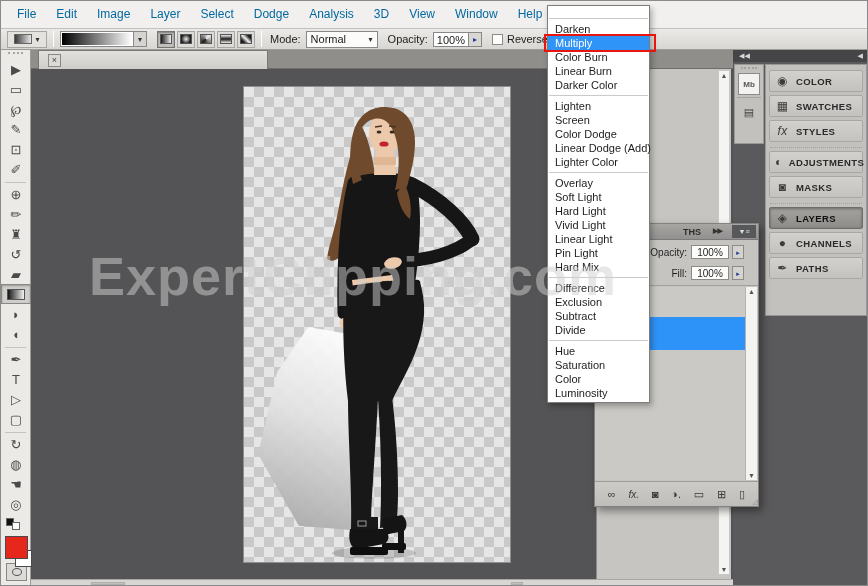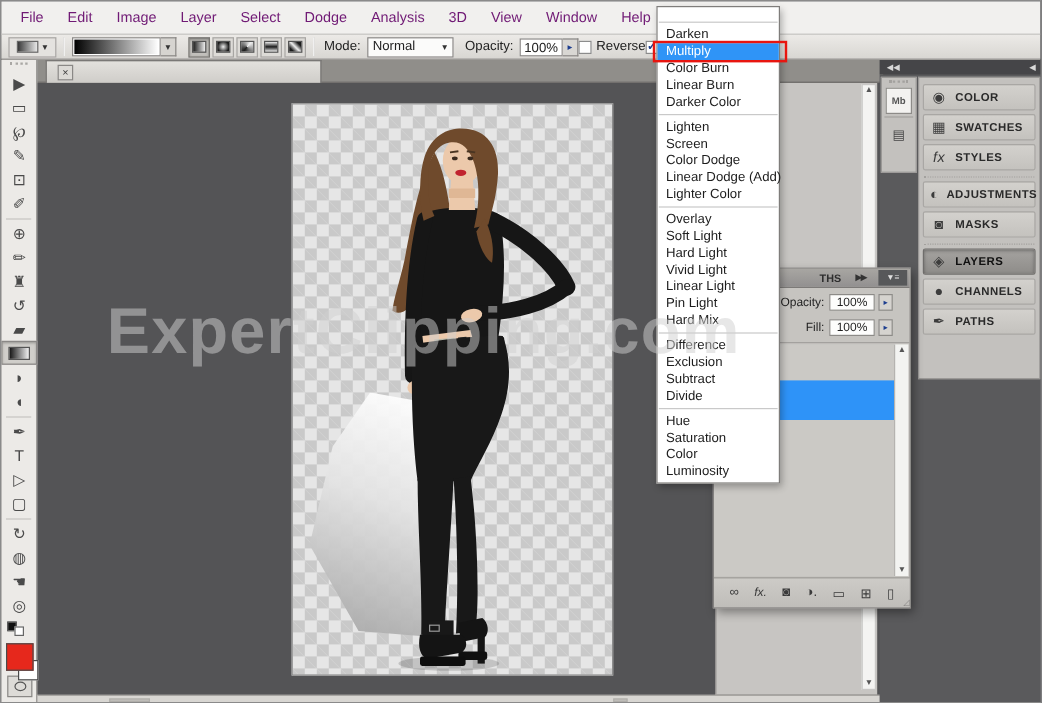--- a/index.html
+++ b/index.html
@@ -1,21 +1,21 @@
 <!DOCTYPE html>
 <html><head>
 <meta charset="utf-8">
 <style>
   html,body{margin:0;padding:0;background:#9a9a9a;font-family:"Liberation Sans",sans-serif;}
   *{box-sizing:border-box;}
   #app{position:relative;width:868px;height:586px;background:#545456;border:1px solid #8a8a8a;overflow:hidden;}
 
   
   .menubar{position:absolute;left:0;top:0;width:100%;height:28px;background:#f1f0ee;border-bottom:1px solid #c2c1bf;display:flex;align-items:center;padding-left:6px;z-index:8;}
-  .menu-item{padding:0 10px;font-size:12px;color:#701a75;line-height:27px;cursor:default;}
+  .menu-item{padding:0 10px;font-size:12px;color:#0369a1;line-height:27px;cursor:default;}
 
   
   .optionsbar{position:absolute;left:0;top:28px;width:100%;height:21px;background:linear-gradient(#eceae7,#d8d6d2);border-bottom:1px solid #9e9c99;display:flex;align-items:center;font-size:11px;color:#222;z-index:8;}
   .ob-sep{width:1px;height:16px;background:#aaa8a5;border-right:1px solid #fff;margin:0 6px;}
   .toolpreset{margin-left:6px;width:40px;height:17px;background:#e4e2df;border:1px solid #a8a6a3;display:flex;align-items:center;justify-content:center;gap:3px;}
   .toolpreset .mini{width:18px;height:10px;border:1px solid #666;background:linear-gradient(to right,#3a3a3a,#e8e8e8);}
   .arrow-glyph{font-size:8px;color:#333;}
   .gradpreview{width:74px;height:16px;border:1px solid #8a8886;background:#fff;padding:1px;}
   .gradpreview .fill{width:100%;height:100%;background:linear-gradient(to right,#000,#fff);}
   .gradarrow{width:13px;height:16px;background:#d6d4d0;border:1px solid #8a8886;border-left:none;display:flex;align-items:center;justify-content:center;}
@@ -24,21 +24,21 @@
   .gtype.pressed{background:#c2c0bc;border-color:#767471;box-shadow:inset 0 1px 2px rgba(0,0,0,.35);}
   .g-lin{background:linear-gradient(to right,#1c1c1c,#efefef);}
   .g-rad{background:radial-gradient(circle,#efefef 0%,#1c1c1c 75%);}
   .g-ang{background:conic-gradient(from 220deg,#1c1c1c,#efefef,#1c1c1c);}
   .g-ref{background:linear-gradient(#efefef,#1c1c1c 50%,#efefef);}
   .g-dia{background:linear-gradient(45deg,#1c1c1c 20%,#efefef 50%,#1c1c1c 80%);}
   .ob-label{margin:0 5px 0 2px;}
   .select{width:72px;height:17px;background:#fbfbfa;border:1px solid #8a8886;display:flex;align-items:center;justify-content:space-between;padding:0 4px;}
   .numfield{width:36px;height:15px;background:#fff;border:1px solid #8a8886;text-align:center;line-height:14px;}
   .spinbtn{width:13px;height:15px;background:#d9d7d3;border:1px solid #8a8886;border-left:none;display:flex;align-items:center;justify-content:center;color:#1d3d8f;font-size:8px;}
-  .cbgroup{display:flex;align-items:center;}
+  .cbgroup{display:flex;align-items:center;margin-left:10px;}
   .checkbox{width:11px;height:11px;background:#fdfdfd;border:1px solid #8b8b8b;margin-right:4px;font-size:10px;line-height:9px;text-align:center;color:#1d3d8f;font-weight:bold;}
 
   
   .toolbarcol{position:absolute;left:0;top:49px;width:30px;height:537px;background:#eceae7;border-right:1px solid #9e9c99;z-index:10;}
   .tgrip{height:5px;margin:2px 7px;border-top:2px dotted #a9a7a4;}
   .tool{width:30px;height:20px;display:flex;align-items:center;justify-content:center;font-size:13px;color:#4a4a4a;cursor:pointer;}
   .tool .tg{pointer-events:none;}
   .tsep{height:3px;margin:1px 4px;border-bottom:1px solid #c5c3c0;}
   .tool.sel{background:#d0cecA;border:1px solid #8a8886;box-shadow:inset 0 1px 2px rgba(0,0,0,.25);}
   .gradicon{width:18px;height:11px;border:1px solid #555;background:linear-gradient(to right,#161616,#f2f2f2);}

